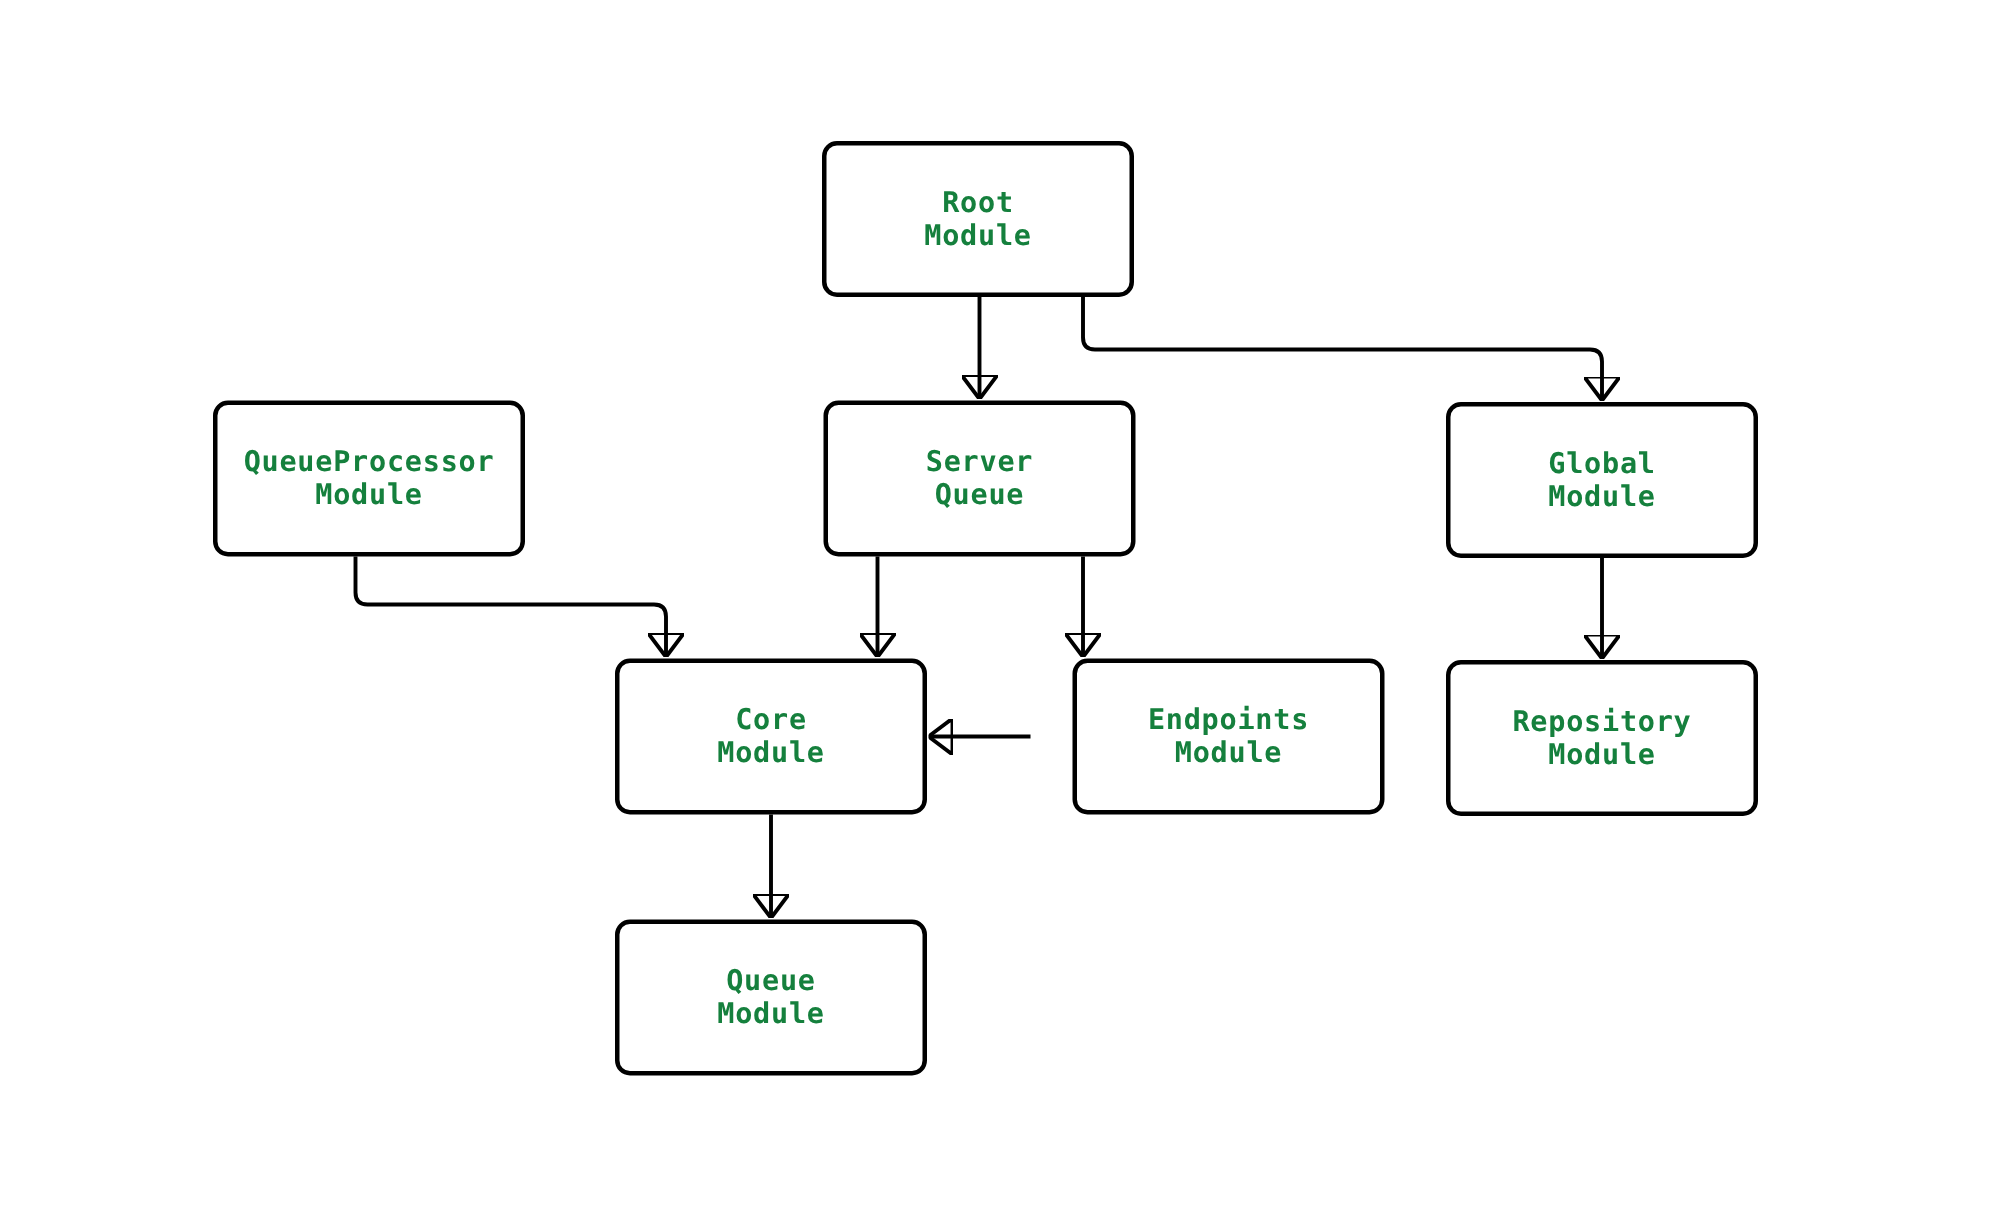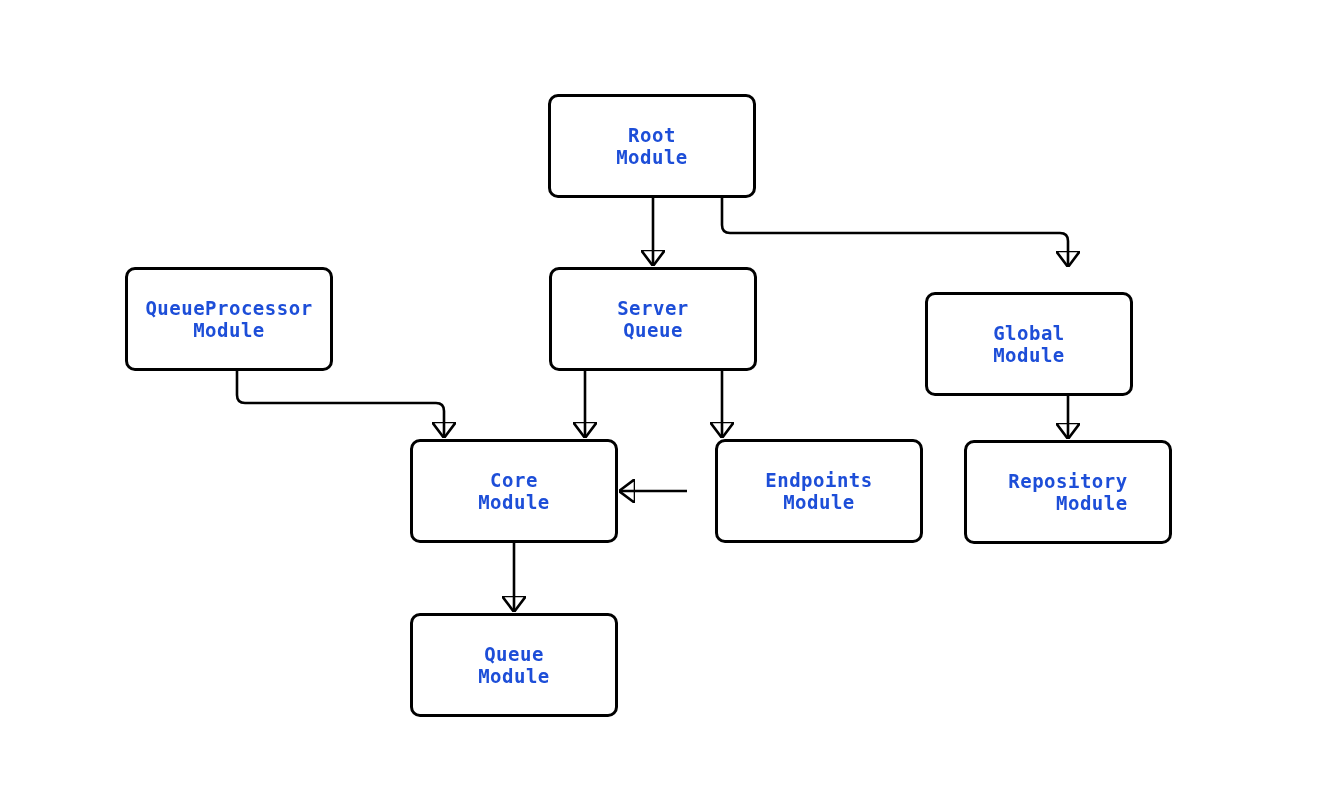--- a/index.html
+++ b/index.html
@@ -35,31 +35,31 @@
     background: #ffffff;
     border: 3px solid #000000;
     border-radius: 10px;
     display: flex;
     align-items: center;
     justify-content: center;
     text-align: center;
     font-size: 19px;
     font-weight: bold;
     line-height: 22px;
-    color: #1d4ed8;
+    color: #15803d;
     white-space: pre-line;
     letter-spacing: 0.5px;
   }
   #node-root          { left: 548px; top: 94px;  }
-  #node-queueprocessor{ left: 125px; top: 267px; }
+  #node-queueprocessor{ left: 142px; top: 267px; }
   #node-server        { left: 549px; top: 267px; }
-  #node-global        { left: 925px; top: 268px; margin-top: 24px; }
+  #node-global        { left: 964px; top: 268px; }
   #node-core          { left: 410px; top: 439px; }
   #node-endpoints     { left: 715px; top: 439px; }
-  #node-repository    { left: 964px; top: 440px; text-align: right; }
+  #node-repository    { left: 964px; top: 440px; }
   #node-queue         { left: 410px; top: 613px; }
 </style>
 </head>
 <body>
 
 <div class="canvas">
 
   <svg class="edges" viewBox="0 0 1337 809" xmlns="http://www.w3.org/2000/svg">
     <defs>
       <marker id="arrowhead" markerUnits="userSpaceOnUse" markerWidth="16" markerHeight="24" viewBox="0 0 16 24" refX="16" refY="12" orient="auto">

